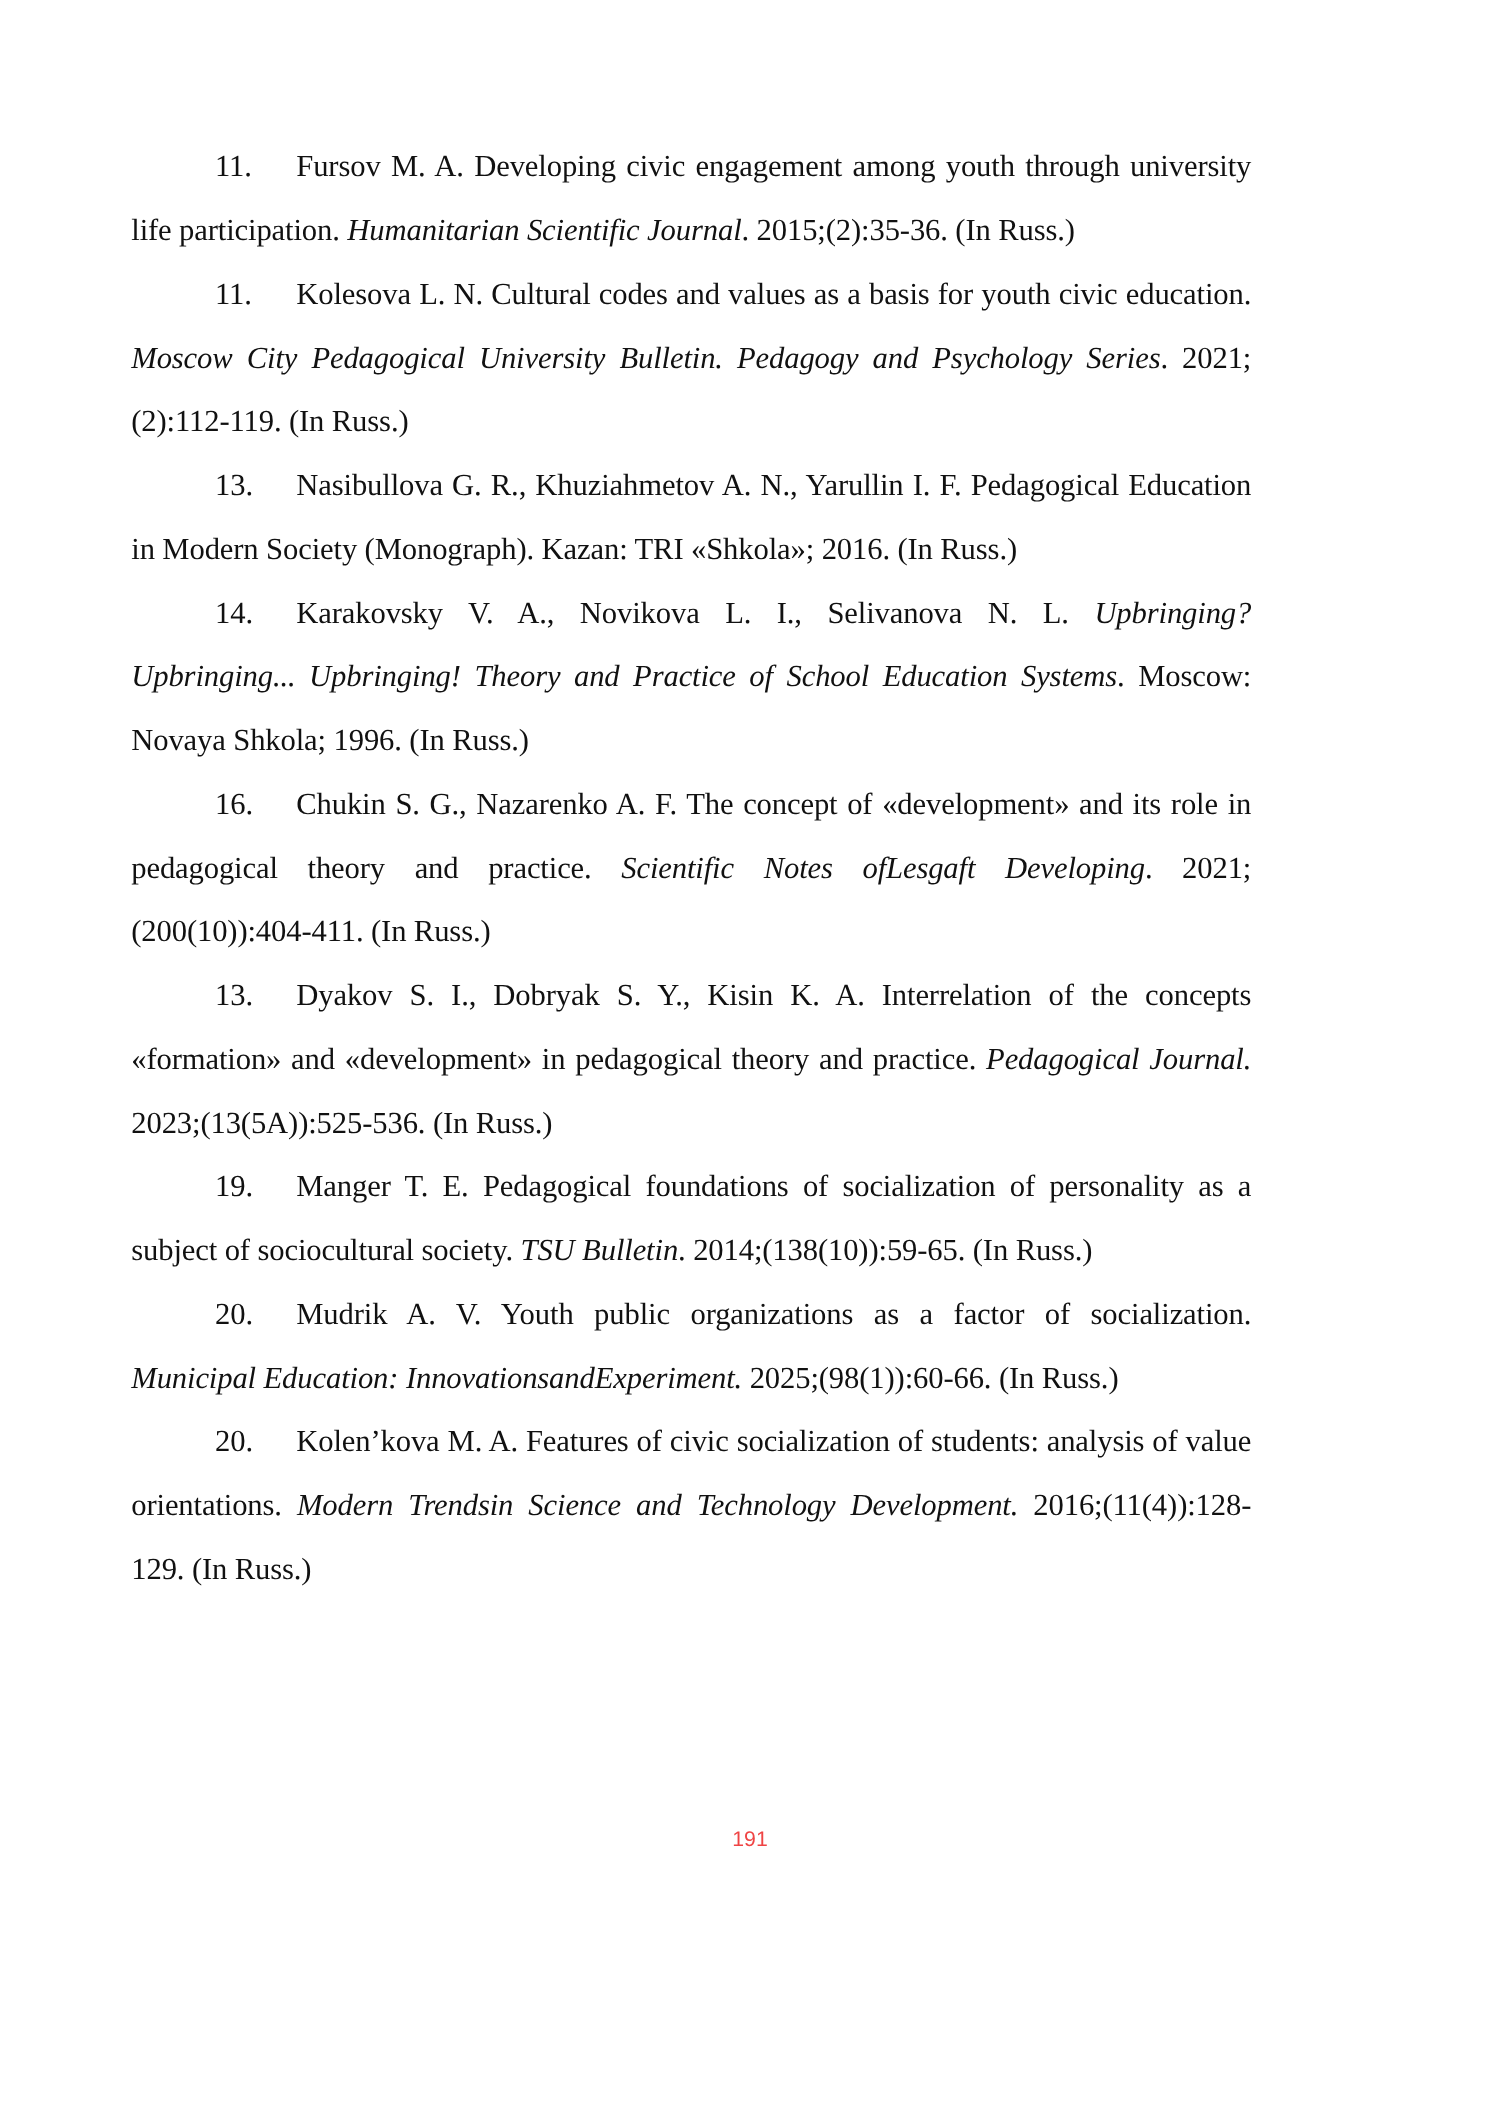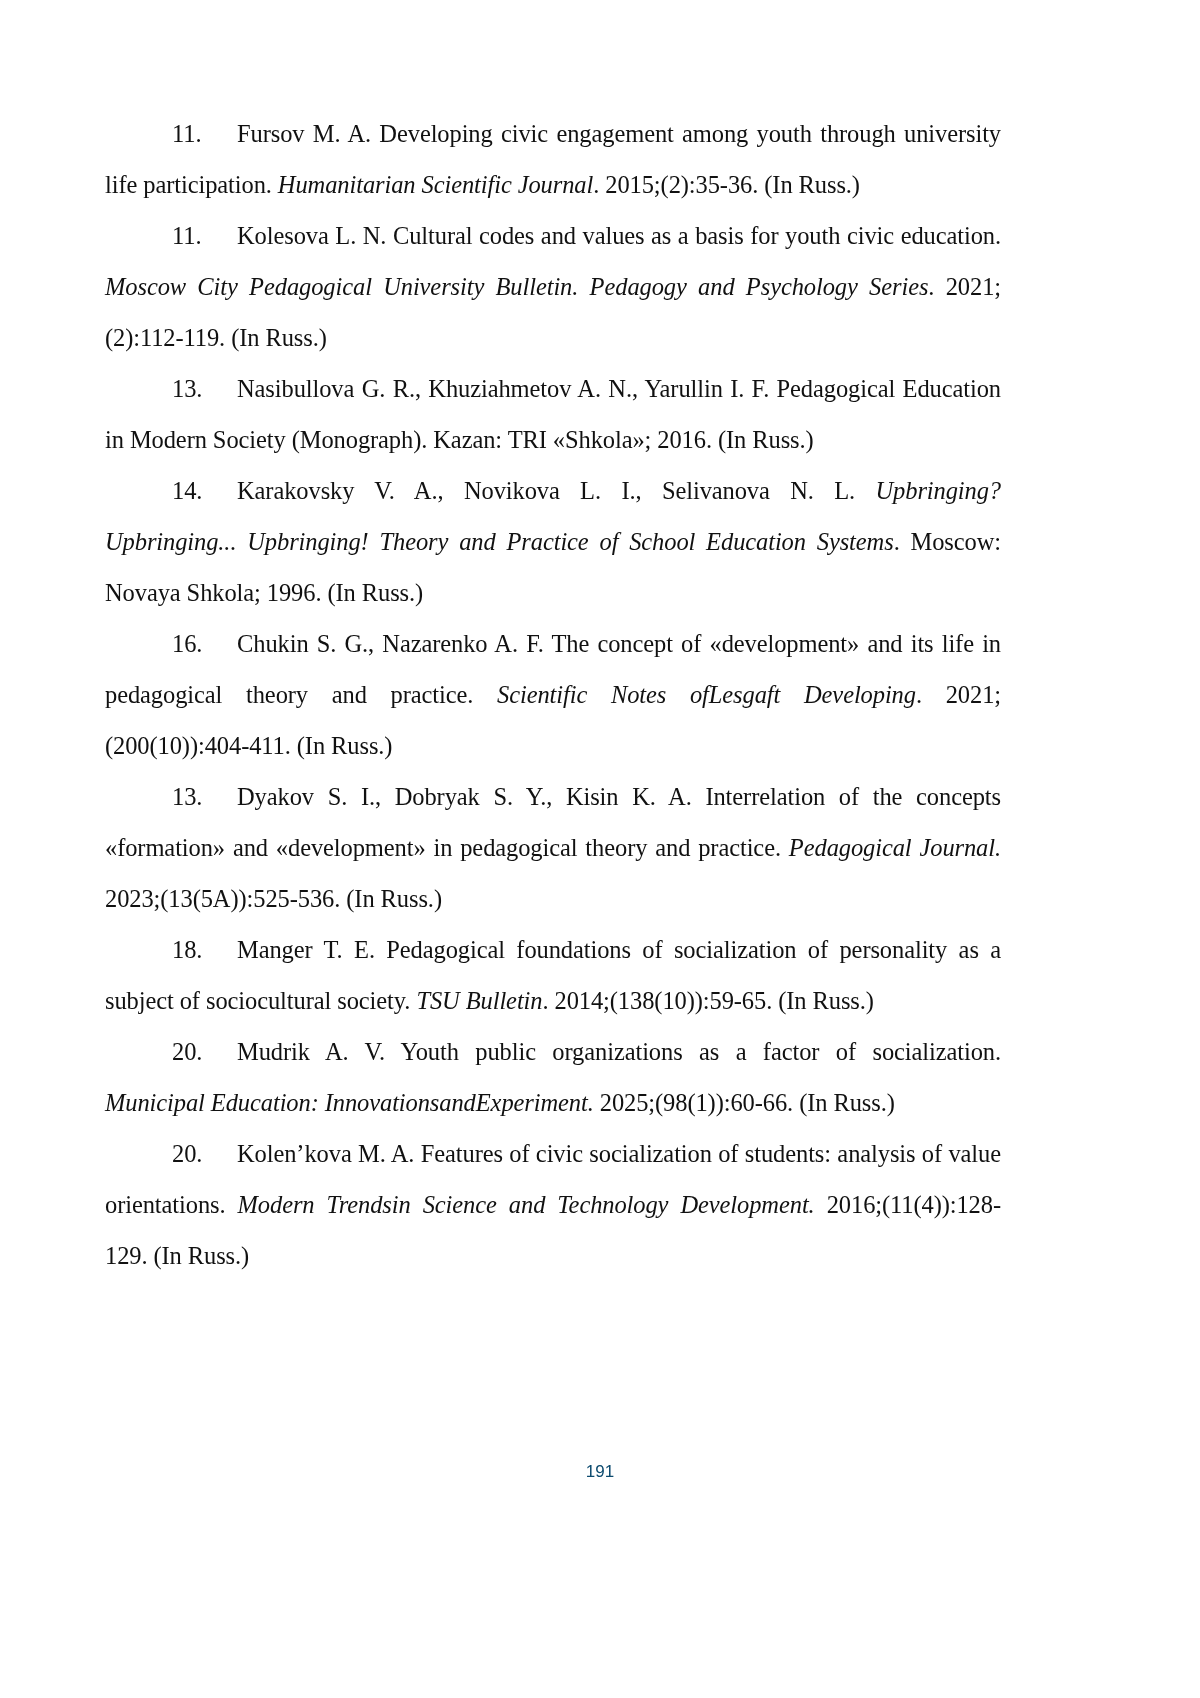--- a/index.html
+++ b/index.html
@@ -39,42 +39,42 @@
       font-style: italic;
     }
     .page-number {
       position: absolute;
       left: 0;
       width: 1200px;
       top: 1462px;
       text-align: center;
       font-family: "Liberation Sans", "DejaVu Sans", sans-serif;
       font-size: 17px;
-      color: #0c4a6e;
+      color: #ef4444;
     }
   </style>
 </head>
 <body>
 
 <div class="page">
 
   <p class="ref"><span class="num">11.</span><span>Fursov M. A. Developing civic engagement among youth through university life participation. </span><i>Humanitarian Scientific Journal</i><span>. 2015;(2):35-36. (In Russ.)</span></p>
 
   <p class="ref"><span class="num">11.</span><span>Kolesova L. N. Cultural codes and values as a basis for youth civic education. </span><i>Moscow City Pedagogical University Bulletin. Pedagogy and Psychology Series</i><span>. 2021;(2):112-119. (In Russ.)</span></p>
 
   <p class="ref"><span class="num">13.</span><span>Nasibullova G. R., Khuziahmetov A. N., Yarullin I. F. Pedagogical Education in Modern Society (Monograph). Kazan: TRI «Shkola»; 2016. (In Russ.)</span><i></i><span></span></p>
 
   <p class="ref"><span class="num">14.</span><span>Karakovsky V. A., Novikova L. I., Selivanova N. L. </span><i>Upbringing? Upbringing... Upbringing! Theory and Practice of School Education Systems</i><span>. Moscow: Novaya Shkola; 1996. (In Russ.)</span></p>
 
 
-  <p class="ref"><span class="num">16.</span><span>Chukin S. G., Nazarenko A. F. The concept of «development» and its life in pedagogical theory and practice. </span><i>Scientific Notes ofLesgaft Developing</i><span>. 2021;(200(10)):404-411. (In Russ.)</span></p>
+  <p class="ref"><span class="num">16.</span><span>Chukin S. G., Nazarenko A. F. The concept of «development» and its role in pedagogical theory and practice. </span><i>Scientific Notes ofLesgaft Developing</i><span>. 2021;(200(10)):404-411. (In Russ.)</span></p>
 
   <p class="ref"><span class="num">13.</span><span>Dyakov S.  I., Dobryak S. Y., Kisin K. A. Interrelation of the concepts «formation» and «development» in pedagogical theory and practice. </span><i>Pedagogical Journal.</i><span> 2023;(13(5A)):525-536. (In Russ.)</span></p>
 
-  <p class="ref"><span class="num">18.</span><span>Manger T. E. Pedagogical foundations of socialization of personality as a subject of sociocultural society. </span><i>TSU Bulletin</i><span>. 2014;(138(10)):59-65. (In Russ.)</span></p>
+  <p class="ref"><span class="num">19.</span><span>Manger T. E. Pedagogical foundations of socialization of personality as a subject of sociocultural society. </span><i>TSU Bulletin</i><span>. 2014;(138(10)):59-65. (In Russ.)</span></p>
 
   <p class="ref"><span class="num">20.</span><span>Mudrik A. V. Youth public organizations as a factor of socialization. </span><i>Municipal Education: InnovationsandExperiment.</i><span> 2025;(98(1)):60-66. (In Russ.)</span></p>
 
   <p class="ref"><span class="num">20.</span><span>Kolen’kova M. A. Features of civic socialization of students: analysis of value orientations. </span><i>Modern Trendsin Science and Technology Development.</i><span> 2016;(11(4)):128-129. (In Russ.)</span></p>
 
 </div>
 
 <div class="page-number">191</div>
 
 </body></html>

